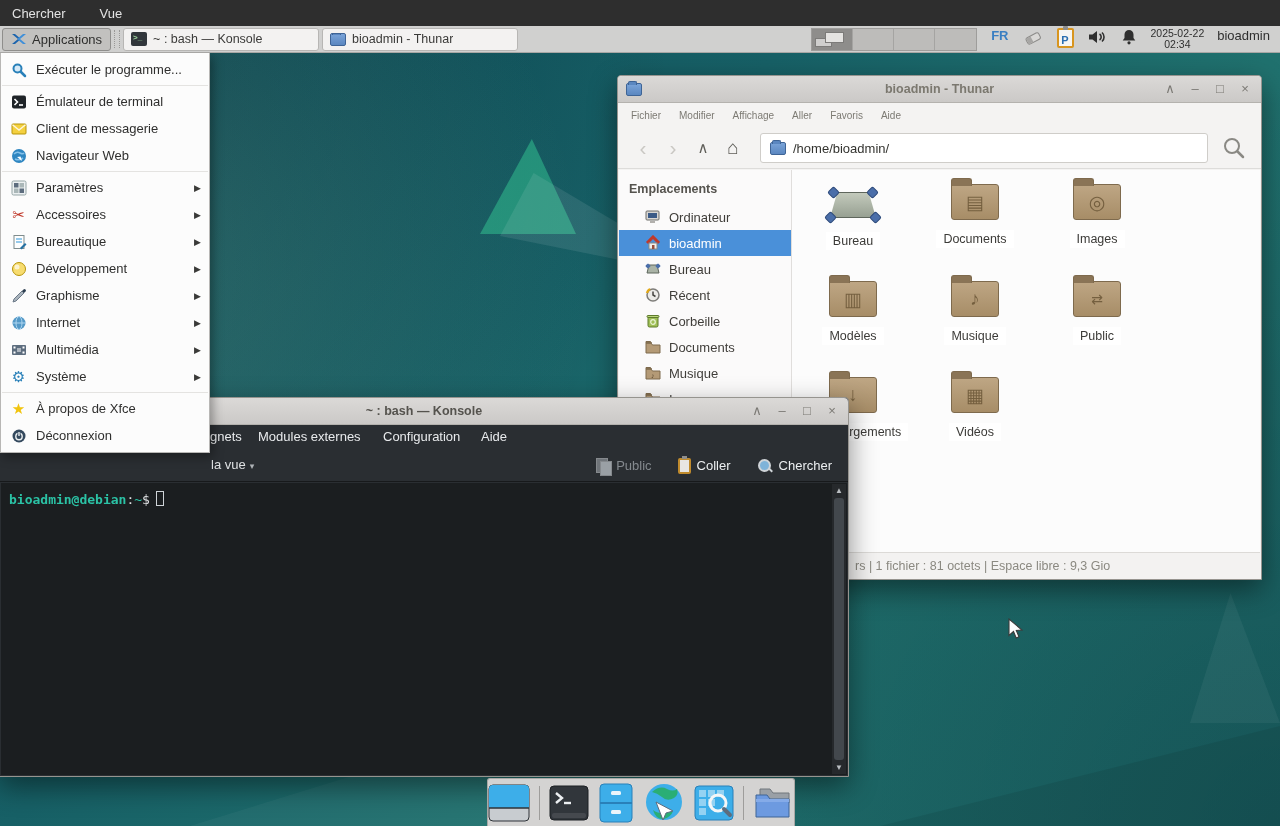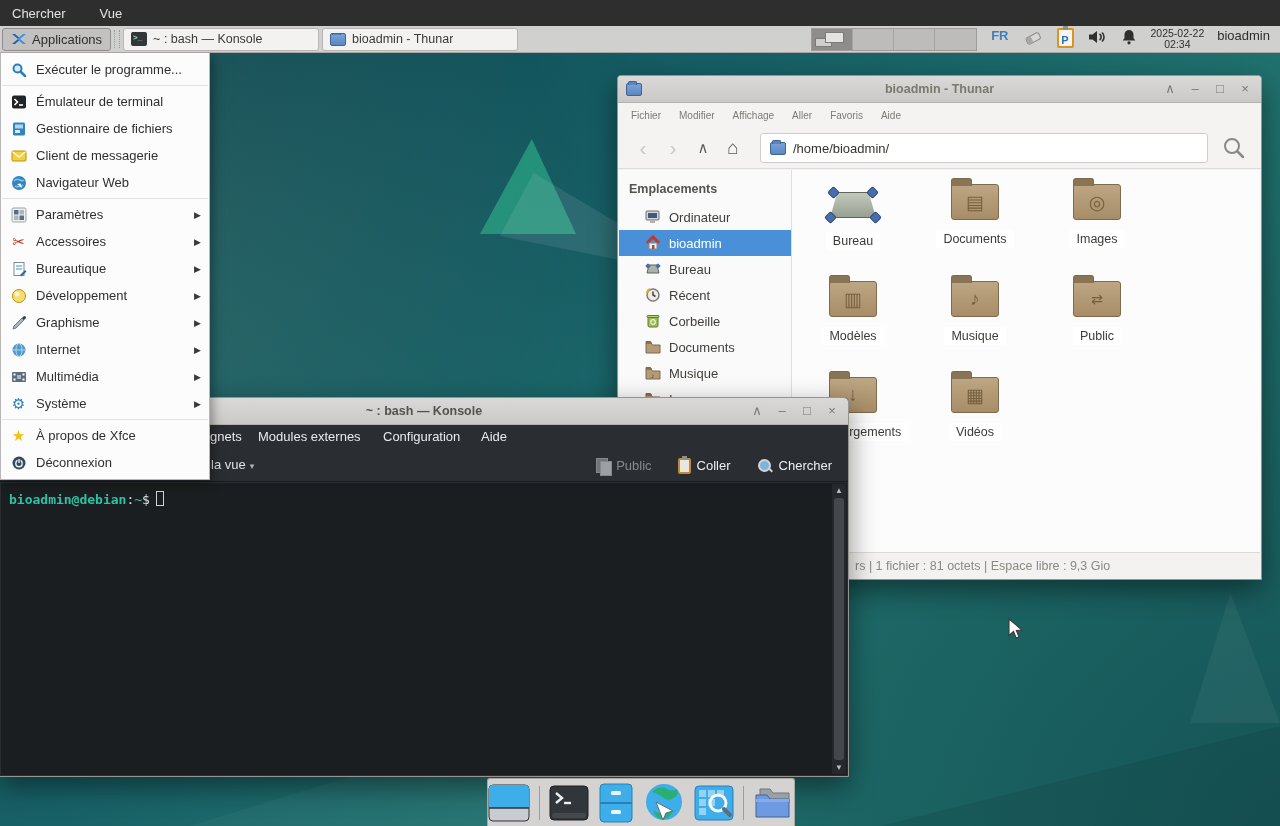--- a/index.html
+++ b/index.html
@@ -384,30 +384,20 @@
           <rect x="1" y="1.5" width="14" height="13" rx="2" fill="#1f2428"></rect>
           <path d="M3.5 5 L6.5 8 L3.5 11" stroke="#fff" stroke-width="1.6" fill="none"></path>
           <line x1="8" y1="11" x2="12" y2="11" stroke="#fff" stroke-width="1.6"></line>
         </svg>
       </span>
     <span class="mlabel">Émulateur de terminal</span>
   </div>
   <div class="mrow">
     <span class="micon">
         <svg width="16" height="16" viewBox="0 0 16 16">
-          <rect x="2" y="1.5" width="12" height="13" rx="1.5" fill="#2e86c1"></rect>
-          <rect x="4" y="3.5" width="8" height="4" fill="#aed6f1"></rect>
-          <rect x="4" y="9" width="5" height="3" fill="#d6eaf8"></rect>
-        </svg>
-      </span>
-    <span class="mlabel">Gestionnaire de fichiers</span>
-  </div>
-  <div class="mrow">
-    <span class="micon">
-        <svg width="16" height="16" viewBox="0 0 16 16">
           <rect x="1" y="3" width="14" height="10" rx="1" fill="#f4d03f" stroke="#b7950b"></rect>
           <path d="M1.5 3.8 L8 9 L14.5 3.8" fill="none" stroke="#fdf6de" stroke-width="1.4"></path>
         </svg>
       </span>
     <span class="mlabel">Client de messagerie</span>
   </div>
   <div class="mrow">
     <span class="micon">
         <svg width="16" height="16" viewBox="0 0 16 16">
           <circle cx="8" cy="8" r="7" fill="#2e86c1"></circle>

